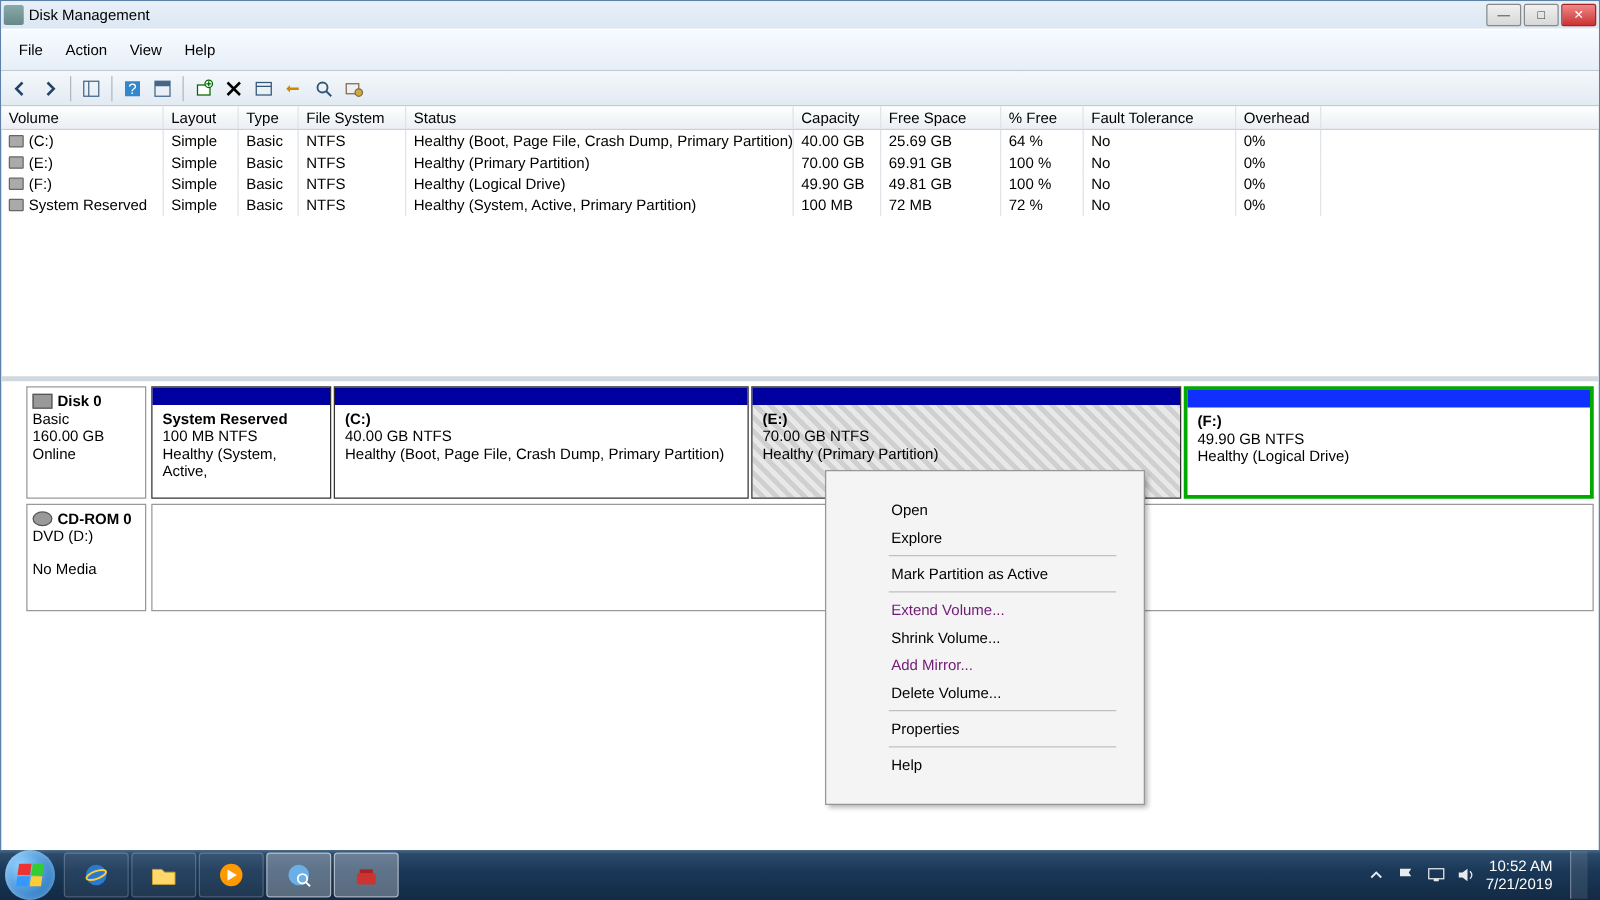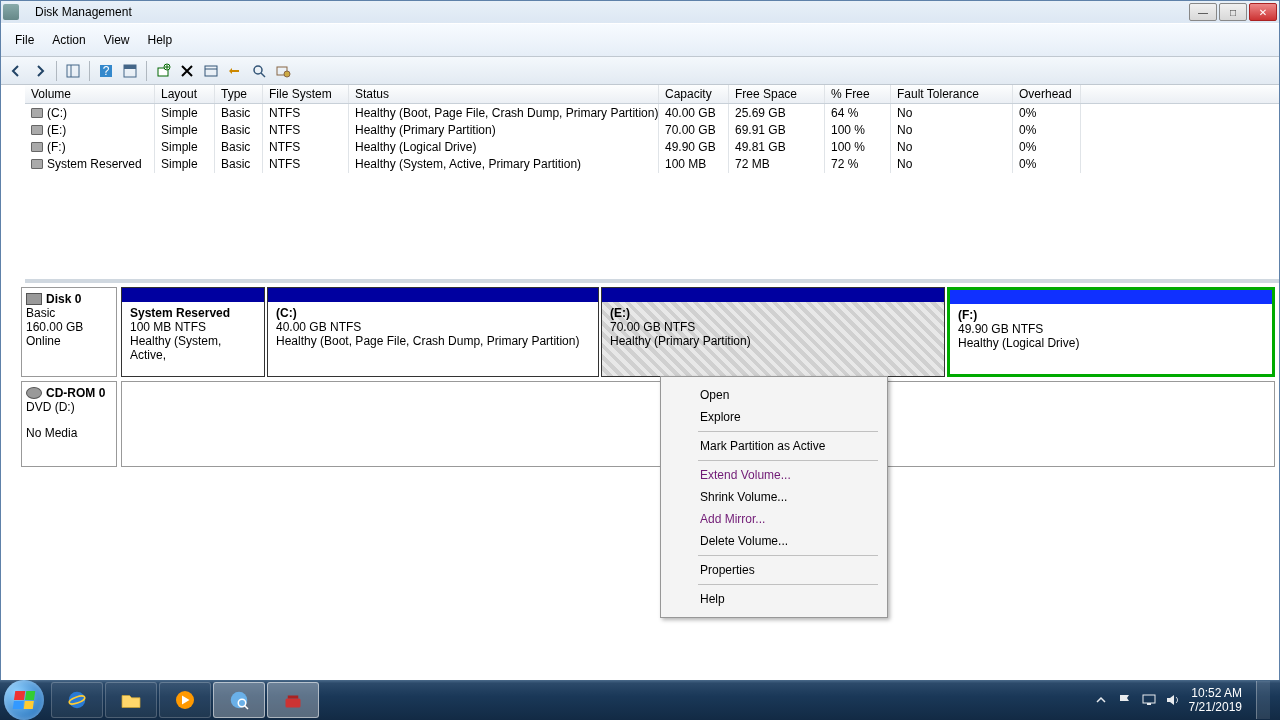--- a/index.html
+++ b/index.html
@@ -1,38 +1,38 @@
 <!DOCTYPE html>
 <html><head>
 <meta charset="utf-8">
 <style>
 * { box-sizing: border-box; margin: 0; padding: 0; font-family: "Segoe UI", Tahoma, sans-serif; font-size: 12px; }
 html, body { width: 1280px; height: 720px; overflow: hidden; background: #fff; }
 .window { width: 1280px; height: 720px; display: flex; flex-direction: column; border: 1px solid #5e81a9; }
 
 
-.titlebar { height: 22px; background: linear-gradient(#e8f0f8,#dce7f3); display: flex; align-items: center; padding: 0 2px; gap: 12px; }
+.titlebar { height: 22px; background: linear-gradient(#e8f0f8,#dce7f3); display: flex; align-items: center; padding: 0 2px; }
 .titlebar .app-icon { width: 16px; height: 16px; margin-right: 4px; background: linear-gradient(#8aa,#688); border-radius: 2px; }
 .titlebar .title { flex: 1; color: #000; }
 .titlebar .winbtns { display: flex; gap: 2px; }
 .titlebar .winbtn { width: 28px; height: 18px; background: linear-gradient(#f0f0f0,#d8d8d8); border: 1px solid #888; border-radius: 2px; display:flex; align-items:center; justify-content:center; font-size:10px; color:#333; }
 .titlebar .close { background: linear-gradient(#e88,#c33); color:#fff; border-color:#a22; }
 
 
 .menubar { height: 22px; background: linear-gradient(#f7fbff,#e6eef7); display:flex; align-items:center; padding: 16px 6px; gap: 2px; border-top:1px solid #fff; border-bottom:1px solid #c0c8d0; }
 .menubar .menu-item { padding: 2px 8px; }
 
 
 .toolbar { height: 28px; background: linear-gradient(#f4f8fc,#e2eaf2); display:flex; align-items:center; padding: 0 4px; gap: 2px; border-bottom:1px solid #c0c8d0; }
 .toolbar .tbtn { width:22px; height:22px; display:flex; align-items:center; justify-content:center; border:1px solid transparent; border-radius:2px; }
 .toolbar .tsep { width:1px; height:20px; background:#b0b8c0; margin:0 3px; }
 .tbtn svg { width:16px; height:16px; }
 
 
-.volume-list { height: 198px; border-bottom: 4px solid #d0d8e0; overflow:auto;margin-left:24px; }
+.volume-list { height: 220px; border-bottom: 4px solid #d0d8e0; overflow:auto; }
 .vl-header { display:flex; background: linear-gradient(#fdfefe,#ebeff4); border-bottom:1px solid #c8d0d8; }
 .vl-header .col, .vl-row .cell { padding: 2px 6px; border-right:1px solid #e0e4e8; white-space:nowrap; overflow:hidden; }
 .vl-header .col { font-weight:normal; color:#000; }
 .vl-row { display:flex; height:17px; align-items:center; }
 .vl-row .disk-icon { width:12px; height:10px; background:#aaa; border:1px solid #666; border-radius:1px; margin-right:4px; display:inline-block; vertical-align:middle; }
 .c-vol{width:130px} .c-lay{width:60px} .c-typ{width:48px} .c-fs{width:86px} .c-stat{width:310px} .c-cap{width:70px} .c-free{width:96px} .c-pct{width:66px} .c-fault{width:122px} .c-over{width:68px}
 
 
 .disk-map { flex:1; padding:4px; display:flex; flex-direction:column; gap:4px; overflow:hidden; }
 .disk-row { display:flex; gap:4px; min-height:90px; }
@@ -51,21 +51,21 @@
 
 
 .legend { height:24px; border-top:1px solid #c0c8d0; display:flex; align-items:center; gap:14px; padding:0 8px; background:#fdfdfd; }
 .legend .litem{ display:flex; align-items:center; gap:5px; }
 .legend .swatch{ width:12px; height:12px; border:1px solid #000; }
 
 
 .app-status { height:14px; background:#f0f0f0; border-top:1px solid #c0c8d0; }
 
 
-.ctx { position:absolute; left:660px; top:376px; width:228px; background:#f4f4f4; border:1px solid #979797; box-shadow:2px 2px 4px rgba(0,0,0,.3); padding:7px; }
+.ctx { position:absolute; left:660px; top:376px; width:256px; background:#f4f4f4; border:1px solid #979797; box-shadow:2px 2px 4px rgba(0,0,0,.3); padding:20px; }
 .ctx .citem{ padding:4px 8px 4px 32px; }
 .ctx .csep{ height:1px; background:#c0c0c0; margin:3px 2px 3px 30px; }
 .ctx .disabled{ color:#701a75; }
 
 
 .taskbar { position:absolute; left:0; bottom:0; width:1280px; height:40px; background:linear-gradient(#4a6a8a 0%, #2c4a6a 8%, #1a3858 40%, #122a44 100%); display:flex; align-items:center; padding:0 4px; }
 .start-orb { width:40px; height:40px; border-radius:50%; background:radial-gradient(circle at 30% 30%,#8fd0ff,#1060b0); display:flex; align-items:center; justify-content:center; margin-right:6px; box-shadow:0 0 6px rgba(255,255,255,.4) inset;}
 .start-orb .flag{ width:20px; height:18px; display:grid; grid-template-columns:1fr 1fr; grid-template-rows:1fr 1fr; gap:1px; transform:skewX(-8deg);}
 .start-orb .flag div:nth-child(1){background:#e33;} .start-orb .flag div:nth-child(2){background:#3c3;} .start-orb .flag div:nth-child(3){background:#39f;} .start-orb .flag div:nth-child(4){background:#fc3;}
 .tb-btn{ width:52px; height:36px; margin:0 1px; border:1px solid rgba(255,255,255,.2); border-radius:3px; display:flex; align-items:center; justify-content:center; background:rgba(255,255,255,.06);}

